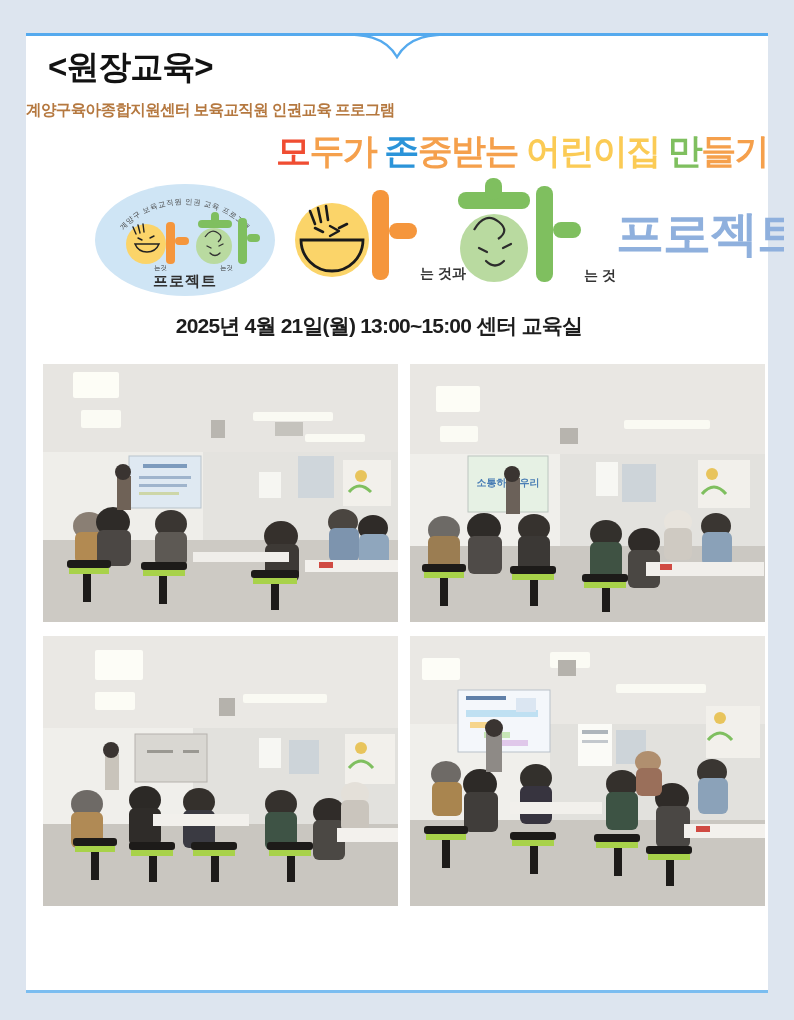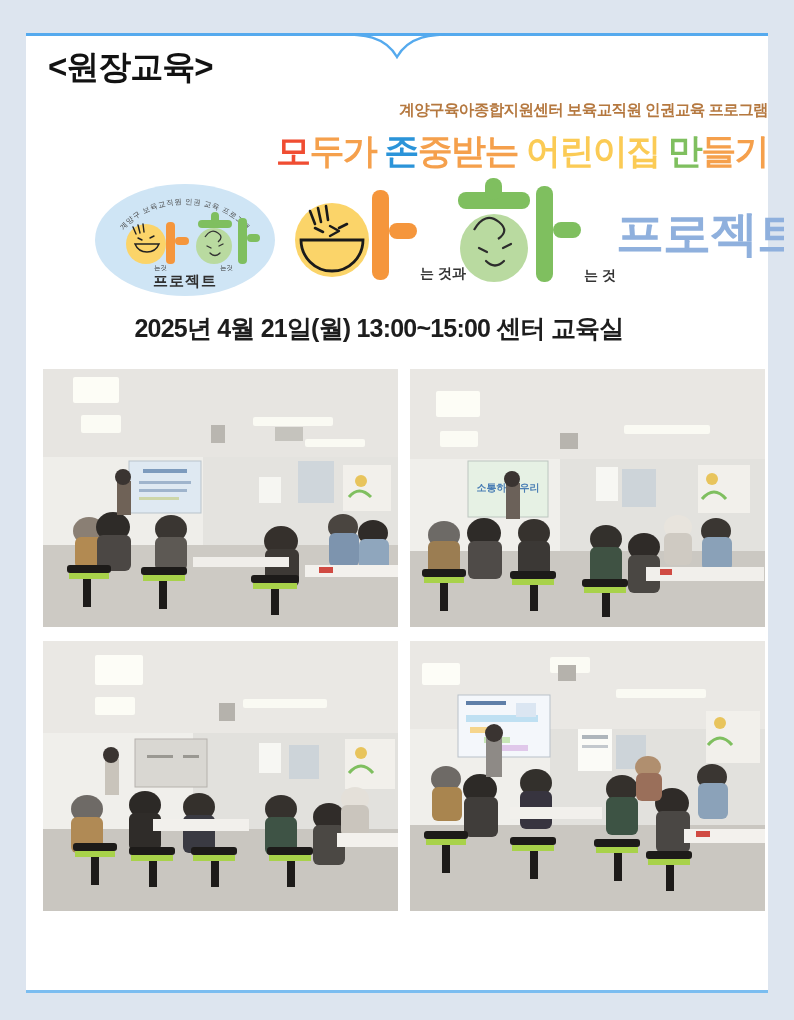--- a/index.html
+++ b/index.html
@@ -41,21 +41,21 @@
     padding:6px 0 0 22px;
     font-size:33px;
     font-weight:bold;
     letter-spacing:-1px;
     color:#121212;
     line-height:1.15;
   }
   .sub-title{
     margin:0;
     padding:14px 0 0 0;
-    text-align:right;
+    text-align:left;
     font-size:15.5px;
     font-weight:bold;
     letter-spacing:-0.6px;
     color:#b5783f;
   }
   .headline{
     margin:0;
     padding:9px 0 0 0;
     text-align:right;
     font-size:35px;
@@ -86,21 +86,21 @@
     position:absolute;
     left:258px;top:0;
     width:500px;height:130px;
   }
   .wordmark svg,.badge svg{display:block;}
 
   .datetime{
     margin:0;
     padding:4px 36px 0 0;
     text-align:center;
-    font-size:25px;
+    font-size:21px;
     font-weight:bold;
     letter-spacing:-0.8px;
     color:#1d1d1d;
   }
 
   
   .photos{
     margin:24px auto 0 auto;
     width:722px;
     display:grid;

